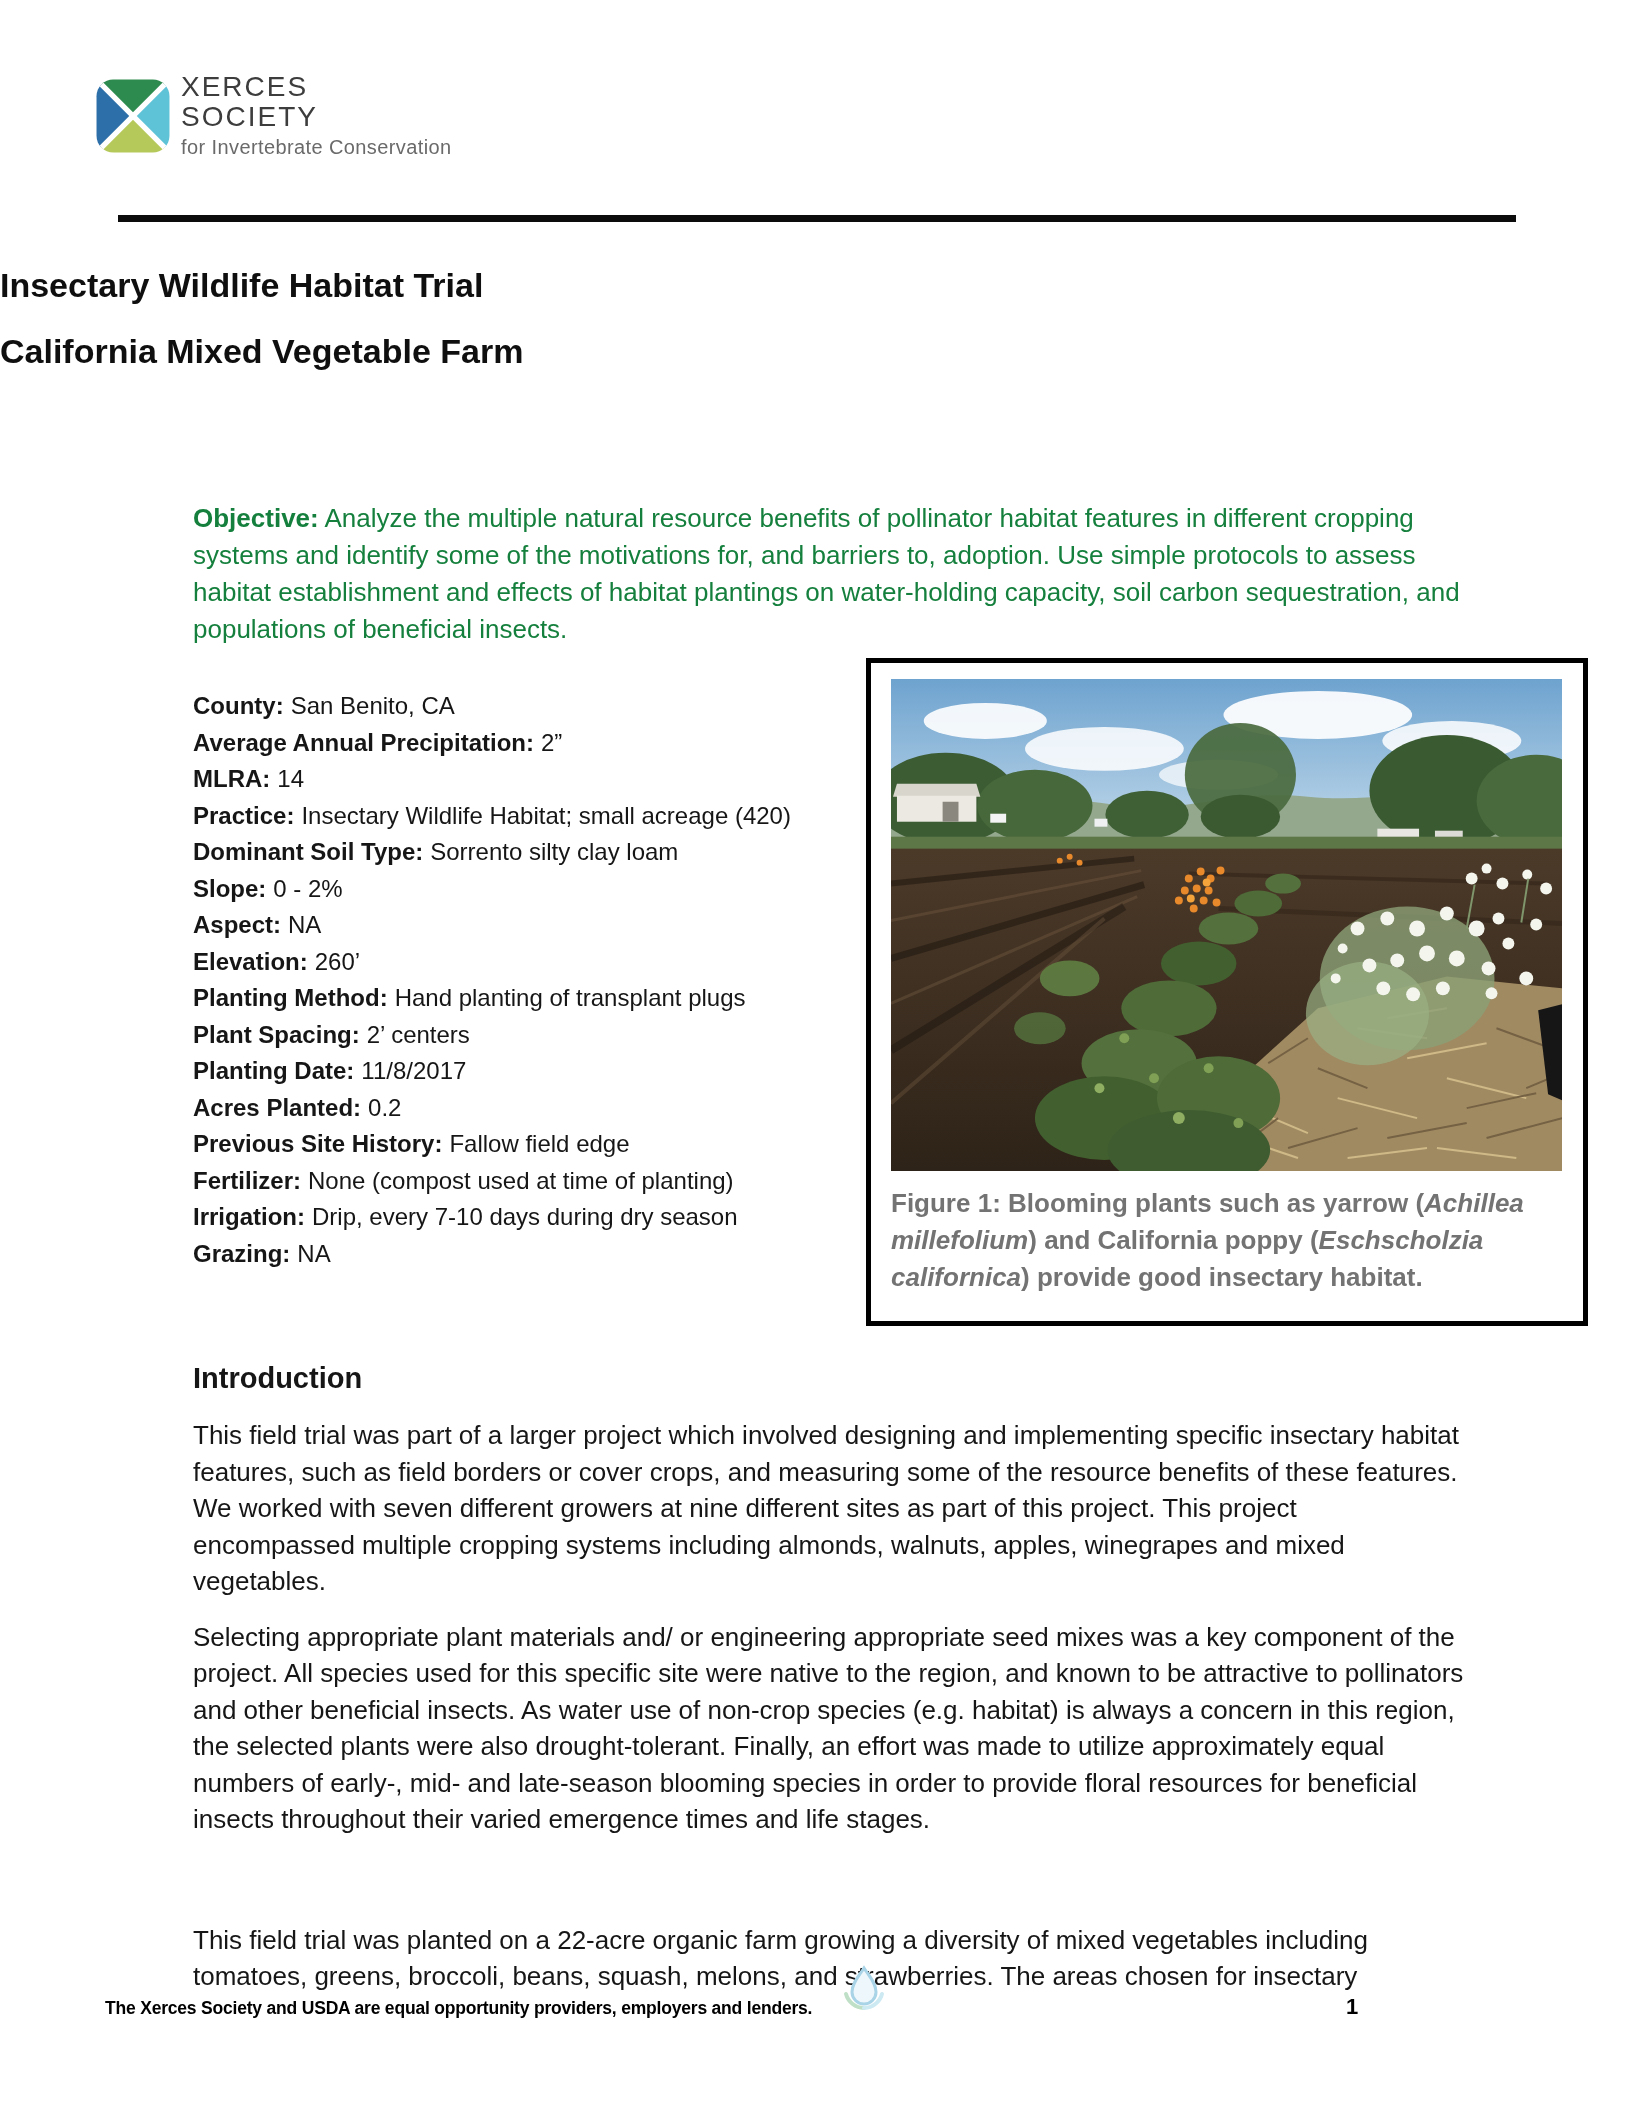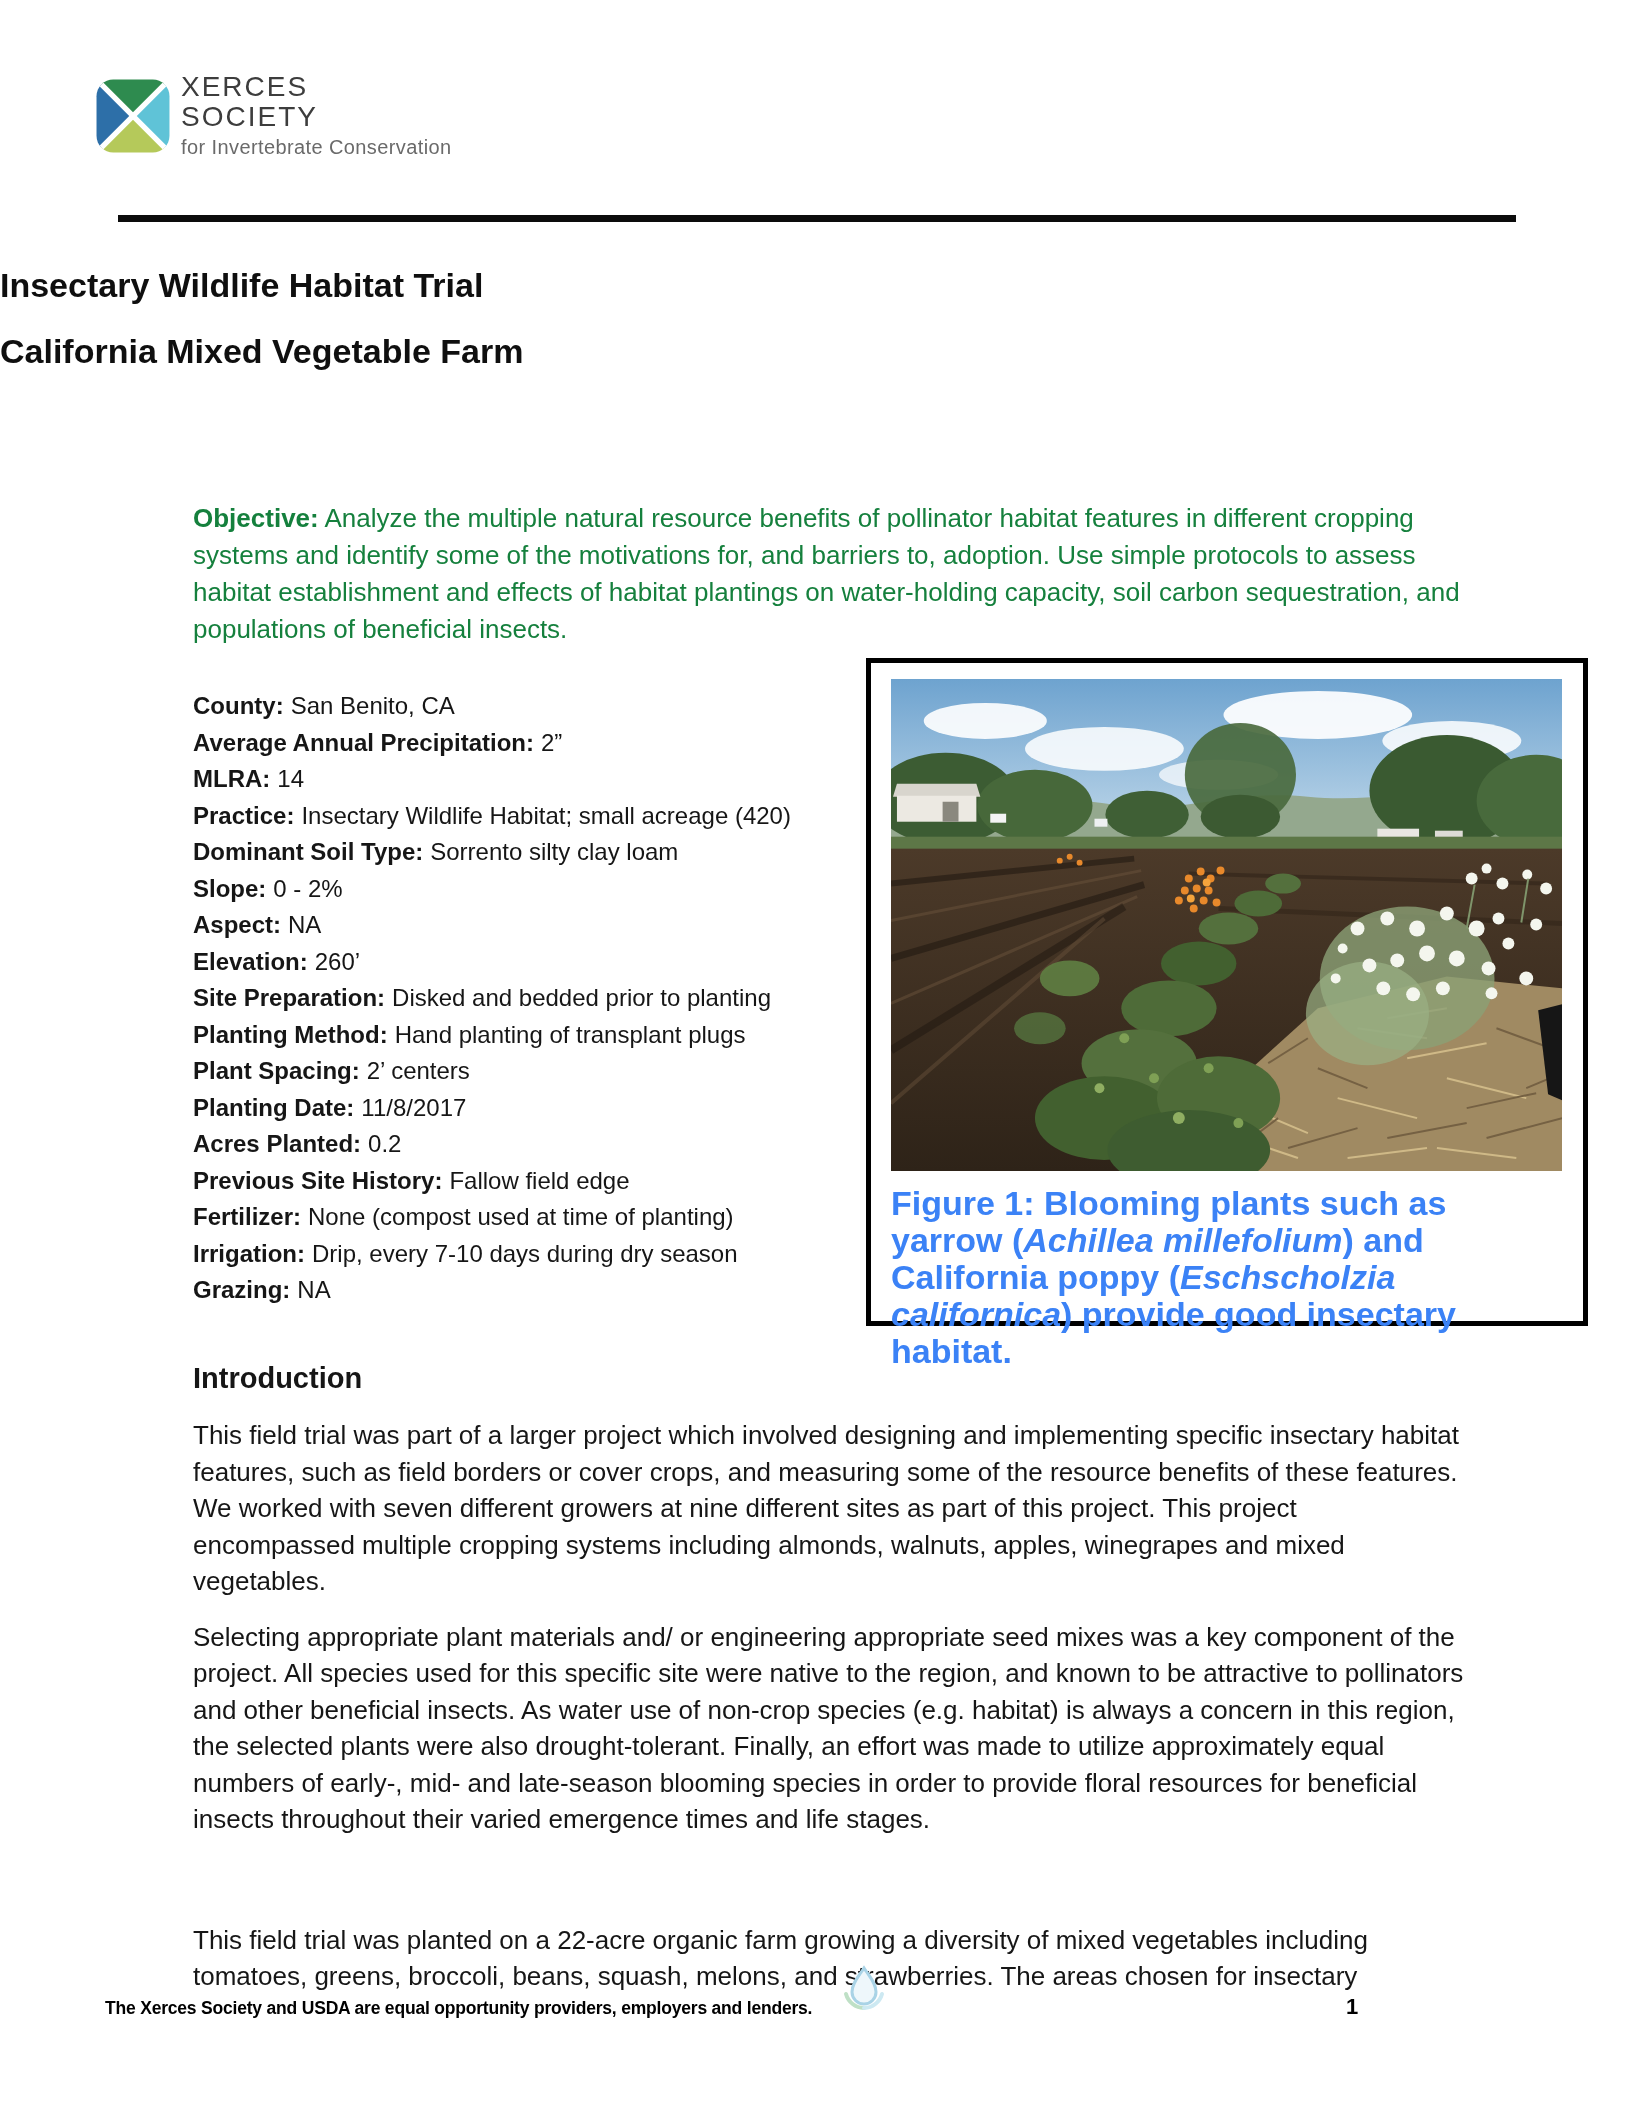--- a/index.html
+++ b/index.html
@@ -44,21 +44,21 @@
     list-style:none; font-size:24px; line-height:36.5px; color:#161616;
   }
   .details li { white-space:nowrap; }
   .details .val { margin-left:7px; font-weight:400; }
   .figure-box {
     position:absolute; top:658px; left:866px; width:722px; height:668px;
     border:5px solid #000; background:#fff; padding:16px 26px 0 20px;
   }
   .photo { width:671px; height:492px; overflow:hidden; }
   .photo svg { display:block; width:100%; height:100%; }
-  .caption { margin-top:14px; font-size:34px; line-height:37px; color:#3b82f6; }
+  .caption { margin-top:14px; font-size:26px; line-height:37px; color:#737373; }
   .caption em { font-style:italic; }
   
   .intro { position:absolute; top:1362px; left:193px; width:1272px; color:#161616; }
   .intro h2 { font-size:29px; margin-bottom:22px; }
   .intro p { font-size:26px; line-height:36.5px; margin-bottom:19px; }
   .intro p.spaced { margin-top:84px; }
   
   .footer { position:absolute; top:1994px; left:0; width:100%; height:60px; font-weight:700; }
   .footer-text { position:absolute; left:105px; top:4px; font-size:17.5px; color:#000; letter-spacing:-0.2px; }
   .drop-icon { position:absolute; left:842px; top:-30px; width:44px; height:56px; }
@@ -106,21 +106,20 @@
 
   <ul class="details">
     <li><b>County:</b><span class="val">San Benito, CA</span></li>
     <li><b>Average Annual Precipitation:</b><span class="val">2”</span></li>
     <li><b>MLRA:</b><span class="val">14</span></li>
     <li><b>Practice:</b><span class="val">Insectary Wildlife Habitat; small acreage (420)</span></li>
     <li><b>Dominant Soil Type:</b><span class="val">Sorrento silty clay loam</span></li>
     <li><b>Slope:</b><span class="val">0 - 2%</span></li>
     <li><b>Aspect:</b><span class="val">NA</span></li>
     <li><b>Elevation:</b><span class="val">260’</span></li>
-    <li><b>Site Preparation:</b><span class="val">Disked and bedded prior to planting</span></li>
     <li><b>Planting Method:</b><span class="val">Hand planting of transplant plugs</span></li>
     <li><b>Plant Spacing:</b><span class="val">2’ centers</span></li>
     <li><b>Planting Date:</b><span class="val">11/8/2017</span></li>
     <li><b>Acres Planted:</b><span class="val">0.2</span></li>
     <li><b>Previous Site History:</b><span class="val">Fallow field edge</span></li>
     <li><b>Fertilizer:</b><span class="val">None (compost used at time of planting)</span></li>
     <li><b>Irrigation:</b><span class="val">Drip, every 7-10 days during dry season</span></li>
     <li><b>Grazing:</b><span class="val">NA</span></li>
   </ul>
 

